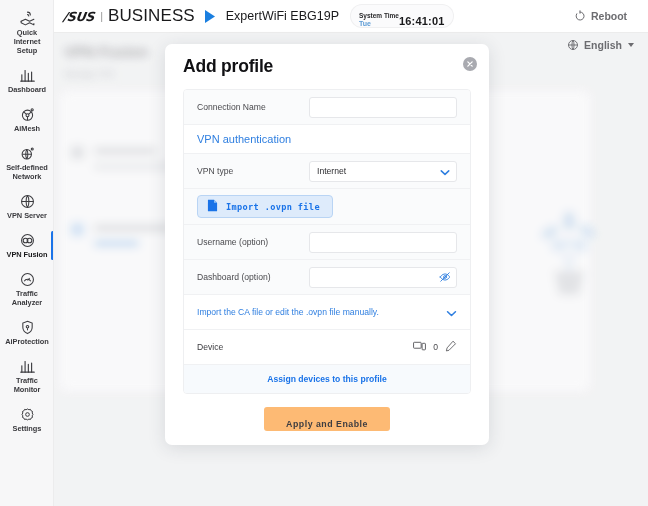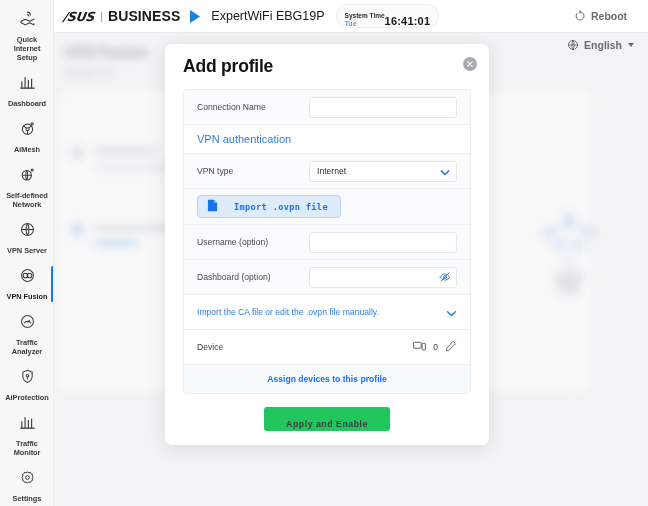--- a/index.html
+++ b/index.html
@@ -40,22 +40,22 @@
     color: #19191b;
     transform: skewX(-10deg);
     font-style: italic;
   }
   .brand-sep {
     color: #9a9a9a;
     font-size: 11px;
     margin: 0 1px;
   }
   .brand-business {
-    font-weight: 700;
-    font-size: 14px;
+    font-weight: 400;
+    font-size: 17px;
     color: #19191b;
     letter-spacing: 0.1px;
   }
   .brand-arrow {
     margin: 0 4px 0 5px;
     display: flex; align-items: center;
   }
   .model-name {
     font-size: 12.5px;
     color: #19191b;
@@ -110,21 +110,21 @@
     padding-top: 4px;
     overflow: hidden;
   }
   .nav-item {
     position: relative;
     width: 54px;
     padding: 6px 2px 6px 2px;
     display: flex;
     flex-direction: column;
     align-items: center;
-    gap: 8px;
+    gap: 1px;
     cursor: pointer;
   }
   .nav-icon {
     width: 17px; height: 17px;
     display: flex; align-items: center; justify-content: center;
     color: #3c3c40;
   }
   .nav-icon svg { display: block; }
   .nav-label {
     font-size: 7.4px;
@@ -293,21 +293,21 @@
   .chev {
     position: absolute;
     right: 7px; top: 50%;
     transform: translateY(-50%);
     pointer-events: none;
   }
 
   .import-btn {
     display: inline-flex;
     align-items: center;
-    gap: 16px;
+    gap: 8px;
     height: 23px;
     padding: 0 12px 0 9px;
     background: #deebfb;
     border: 1px solid #b9d4f4;
     border-radius: 4px;
     cursor: pointer;
   }
   .import-btn-label {
     font-size: 8.6px;
     font-weight: 700;
@@ -357,21 +357,21 @@
     color: #1a73e8;
     cursor: pointer;
   }
 
   .modal-footer {
     display: flex;
     justify-content: center;
     padding-top: 13px;
   }
   .apply-btn {
-    background: #22c55e;
+    background: #fdba74;
     color: #3d3d41;
     border: none;
     border-radius: 3px;
     height: 22px;
     padding: 12px 22px;
     font-size: 8.8px;
     font-weight: 700;
     letter-spacing: 0.5px;
     cursor: pointer;
     font-family: "Liberation Sans", sans-serif;

